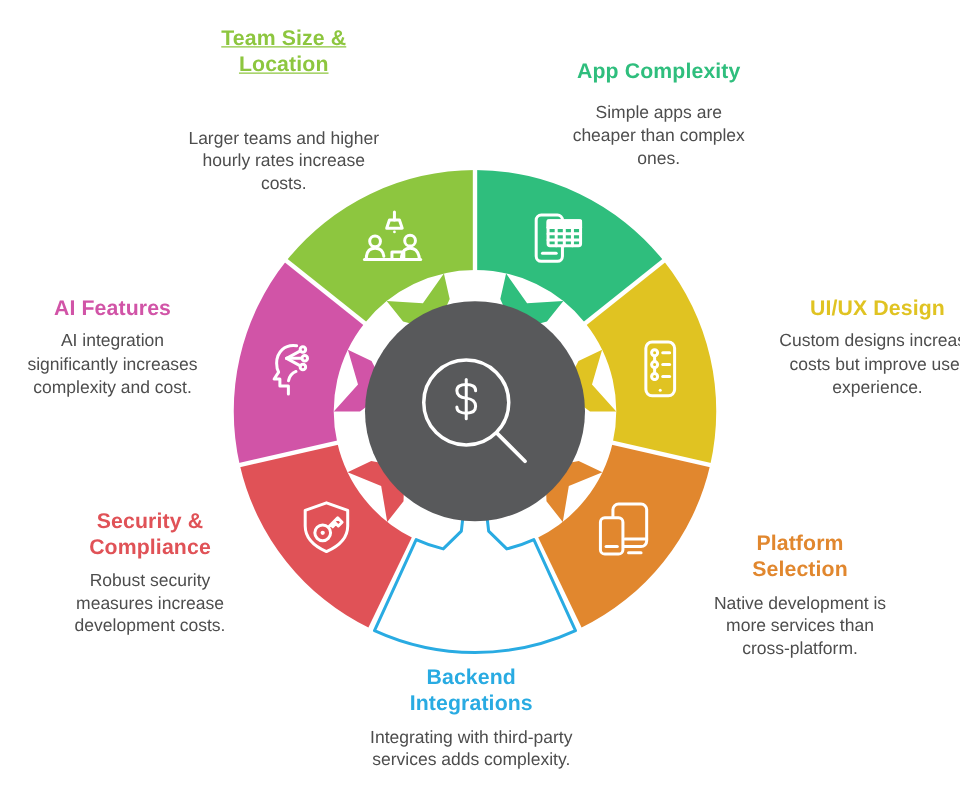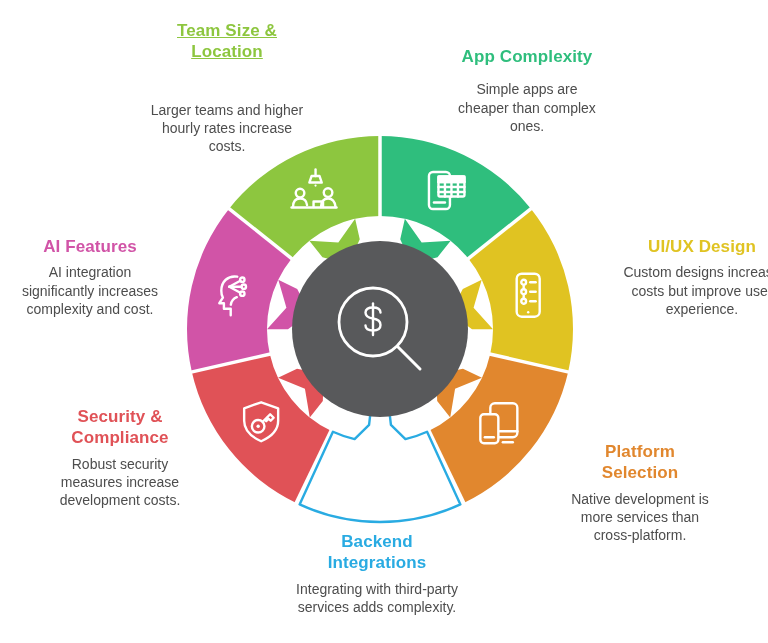--- a/index.html
+++ b/index.html
@@ -135,21 +135,21 @@
     <h3 style="color: rgb(47, 190, 125);">App Complexity</h3>
     <p>Simple apps are cheaper than complex ones.</p>
   </div>
 
   <div class="callout co-uiux">
     <h3 style="color: rgb(224, 195, 34);">UI/UX Design</h3>
     <p>Custom designs increase costs but improve user experience.</p>
   </div>
 
   <div class="callout co-platform">
-    <h3 style="color: rgb(225, 135, 46); margin-top: 17px;">Platform
+    <h3 style="color: rgb(225, 135, 46);">Platform
 Selection</h3>
     <p>Native development is more services than cross-platform.</p>
   </div>
 
   <div class="callout co-backend">
     <h3 style="color: rgb(41, 171, 226);">Backend
 Integrations</h3>
     <p>Integrating with third-party services adds complexity.</p>
   </div>
 

